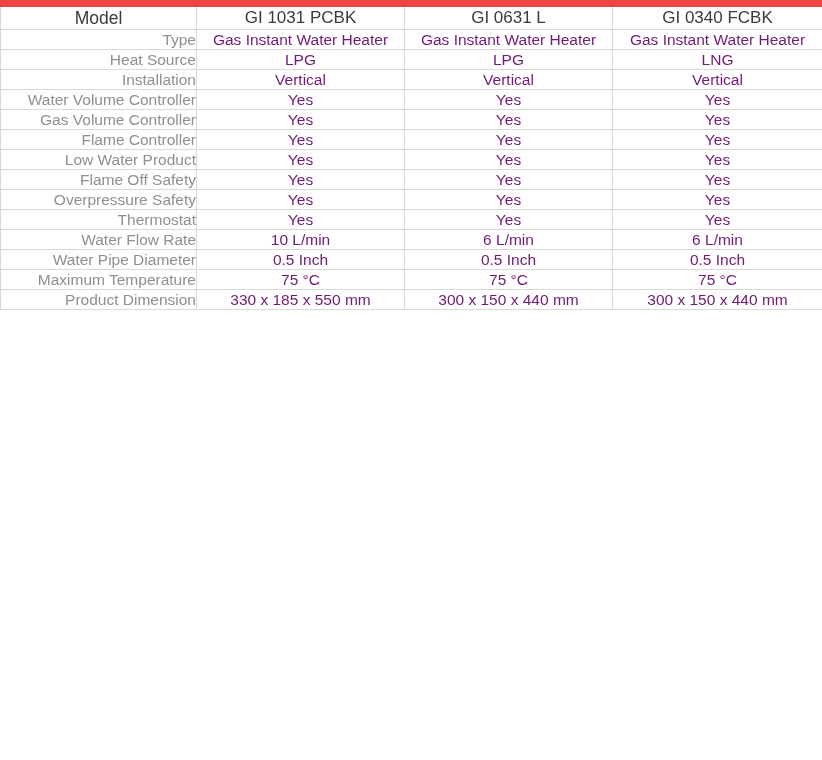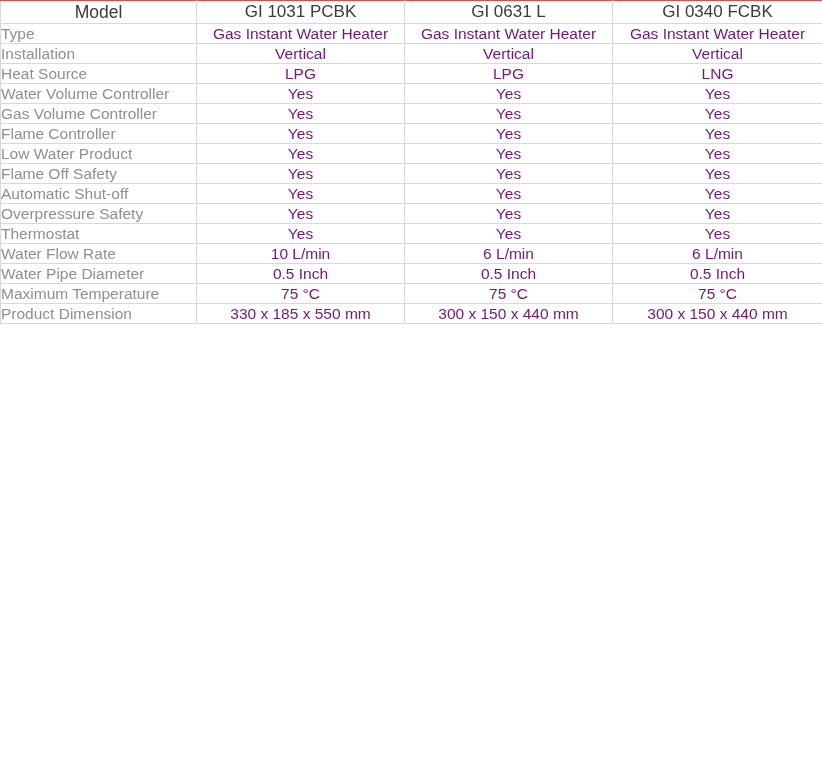--- a/index.html
+++ b/index.html
@@ -27,37 +27,37 @@
   table.spec-table col.val-col { width: 208px; }
   table.spec-table col.val-col-last { width: 210px; }
 
   table.spec-table th,
   table.spec-table td {
     border: 1px solid #d8d8d8;
     padding: 0;
     vertical-align: middle;
   }
   table.spec-table tr:first-child th {
-    border-top: 1px solid #ef4444;
+    border-top: 7px solid #ef4444;
   }
 
   .hdr-label, .hdr-val {
     font-size: 17px;
     color: #3b3b3b;
     font-weight: normal;
     text-align: center;
     padding: 6px 8px;
     line-height: 22px;
   }
   .hdr-label { font-size: 17.5px; }
 
   .cell-label {
     font-size: 15.5px;
     color: #8f8f8f;
-    text-align: left;
+    text-align: right;
     padding: 7px 10px 7px 12px;
     line-height: 19px;
     margin-top: 20px;
   }
   .cell-val {
     font-size: 15.5px;
     color: #701a75;
     text-align: center;
     padding: 7px 8px;
     line-height: 19px;
@@ -85,30 +85,30 @@
       </tr>
     </thead>
     <tbody>
       <tr class="r-tall">
         <td class="cell-label">Type</td>
         <td class="cell-val">Gas Instant Water Heater</td>
         <td class="cell-val">Gas Instant Water Heater</td>
         <td class="cell-val">Gas Instant Water Heater</td>
       </tr>
       <tr>
+        <td class="cell-label">Heat Source</td>
+        <td class="cell-val">LPG</td>
+        <td class="cell-val">LPG</td>
+        <td class="cell-val">LNG</td>
+      </tr>
+      <tr>
         <td class="cell-label">Installation</td>
         <td class="cell-val">Vertical</td>
         <td class="cell-val">Vertical</td>
         <td class="cell-val">Vertical</td>
-      </tr>
-      <tr>
-        <td class="cell-label">Heat Source</td>
-        <td class="cell-val">LPG</td>
-        <td class="cell-val">LPG</td>
-        <td class="cell-val">LNG</td>
       </tr>
       <tr class="r-tall">
         <td class="cell-label">Water Volume Controller</td>
         <td class="cell-val">Yes</td>
         <td class="cell-val">Yes</td>
         <td class="cell-val">Yes</td>
       </tr>
       <tr class="r-tall">
         <td class="cell-label">Gas Volume Controller</td>
         <td class="cell-val">Yes</td>
@@ -122,26 +122,20 @@
         <td class="cell-val">Yes</td>
       </tr>
       <tr class="r-tall">
         <td class="cell-label">Low Water Product</td>
         <td class="cell-val">Yes</td>
         <td class="cell-val">Yes</td>
         <td class="cell-val">Yes</td>
       </tr>
       <tr>
         <td class="cell-label">Flame Off Safety</td>
-        <td class="cell-val">Yes</td>
-        <td class="cell-val">Yes</td>
-        <td class="cell-val">Yes</td>
-      </tr>
-      <tr class="r-tall">
-        <td class="cell-label">Automatic Shut-off</td>
         <td class="cell-val">Yes</td>
         <td class="cell-val">Yes</td>
         <td class="cell-val">Yes</td>
       </tr>
       <tr class="r-tall">
         <td class="cell-label">Overpressure Safety</td>
         <td class="cell-val">Yes</td>
         <td class="cell-val">Yes</td>
         <td class="cell-val">Yes</td>
       </tr>

